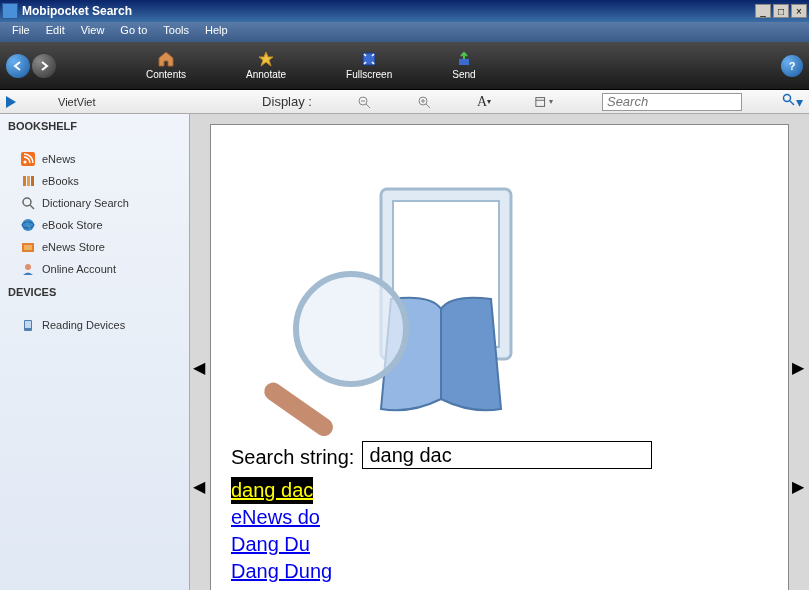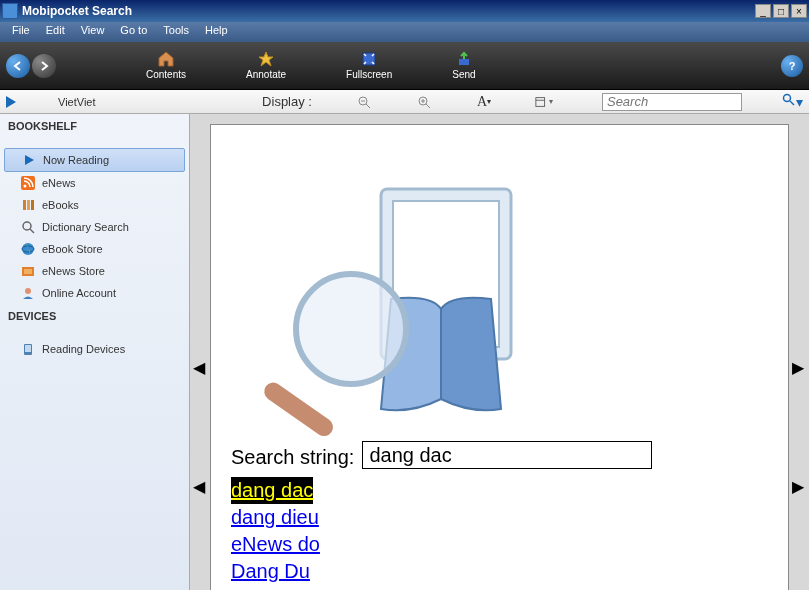--- a/index.html
+++ b/index.html
@@ -168,28 +168,20 @@
     <svg width="14" height="14" viewBox="0 0 14 14">
         <circle cx="5" cy="5" r="3.5" fill="none" stroke="#1a6aba" stroke-width="1.5"></circle>
         <line x1="8" y1="8" x2="12" y2="12" stroke="#1a6aba" stroke-width="1.5"></line>
       </svg>▾
   </span>
 </div>
 
 <div class="mainarea">
   <div class="sidebar">
     <div class="sidehead">BOOKSHELF</div>
-    <div class="sideitem selected">
-      <span class="sideicon">
-          <svg width="12" height="12">
-            <path d="M2 1 L11 6 L2 11 Z" fill="#1a6aba"></path>
-          </svg>
-        </span>
-      <span>Now Reading</span>
-    </div>
     <div class="sideitem">
       <span class="sideicon">
           <svg width="14" height="14">
             <rect width="14" height="14" rx="2" fill="#f07020"></rect>
             <circle cx="4" cy="10" r="1.5" fill="white"></circle>
             <path d="M3 5 A6 6 0 0 1 9 11" stroke="white" fill="none" stroke-width="1.5"></path>
             <path d="M3 2 A9 9 0 0 1 12 11" stroke="white" fill="none" stroke-width="1.5"></path>
           </svg>
         </span>
       <span>eNews</span>
@@ -273,21 +265,20 @@
         <circle cx="110" cy="170" r="55" fill="rgba(230,238,248,0.7)" stroke="#9ab4cc" stroke-width="6"></circle>
         <rect x="30" y="220" width="80" height="18" rx="9" fill="#c08060" transform="rotate(35 30 220)"></rect>
       </svg>
 
       <div class="searchrow">
         <span class="searchlabel">Search string:</span>
         <input class="searchinput" value="dang dac" style="">
       </div>
       <div class="results">
         <a class="resultlink hl">dang dac</a>
-        <a class="resultlink">dang dieu</a>
         <a class="resultlink">eNews do</a>
         <a class="resultlink">Dang Du</a>
         <a class="resultlink">Dang Dung</a>
 
       </div>
     </div>
   </div>
 </div>
 
 </body></html>

